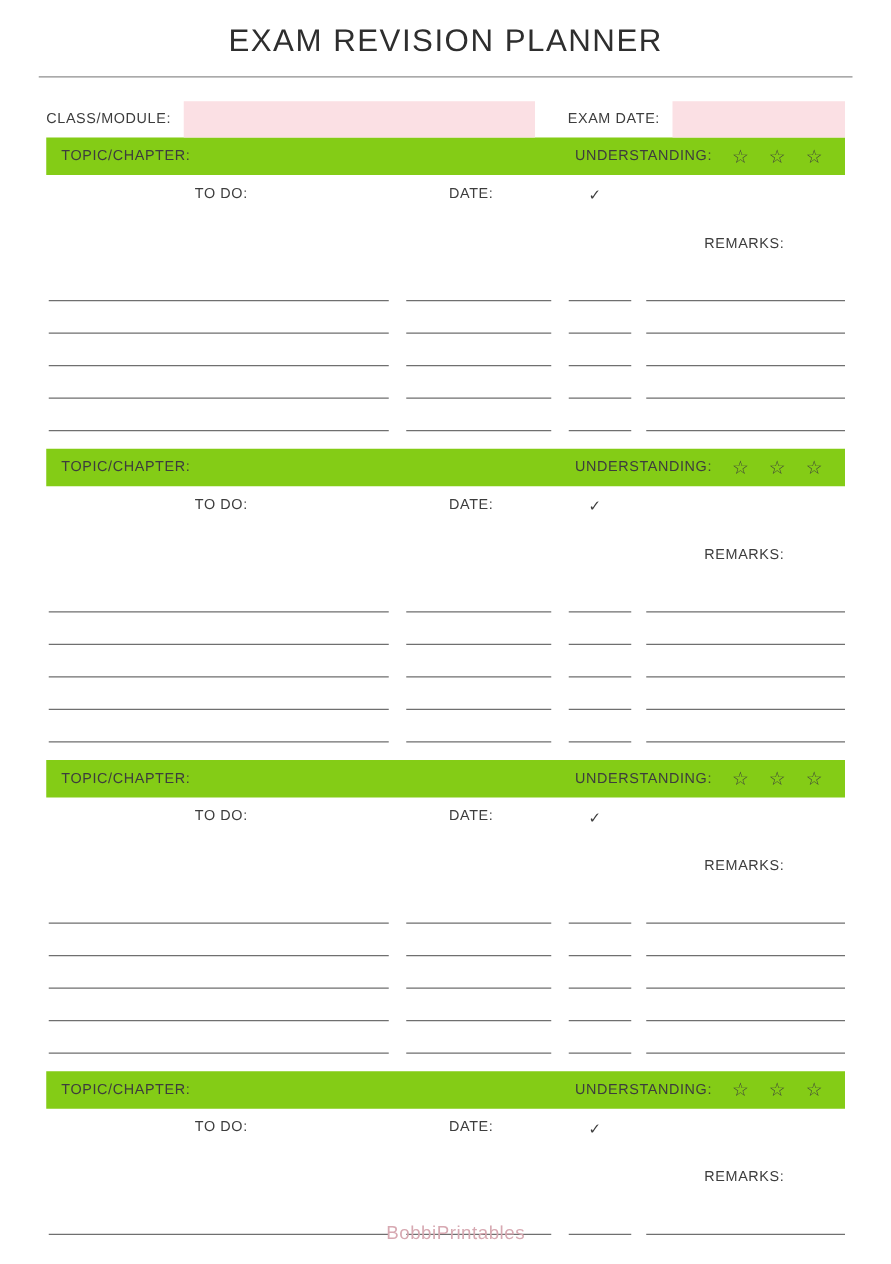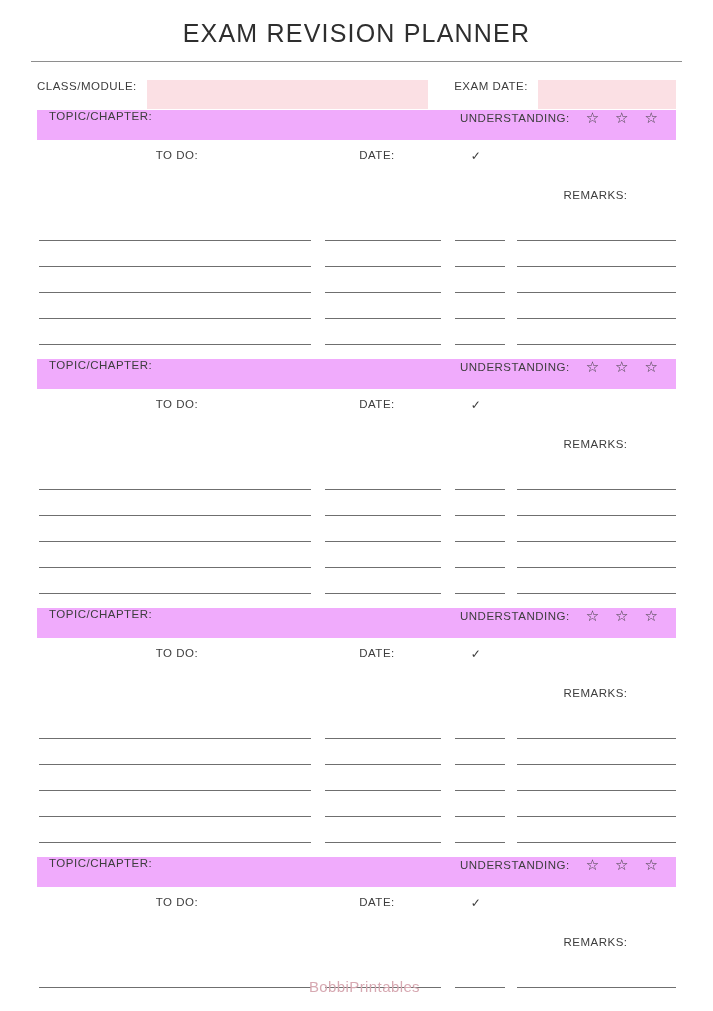--- a/index.html
+++ b/index.html
@@ -37,21 +37,21 @@
     font-family: "Liberation Sans", sans-serif;
   }
   .title-rule {
     margin: 13px 28px 0 28px;
     border-top: 1px solid #8e8e8e;
   }
 
   
   .header-row {
     display: flex;
-    align-items: flex-start;
+    align-items: center;
     margin: 18px 34px 0 34px;
     height: 30px;
   }
   .hdr-label {
     font-size: 11.5px;
     letter-spacing: 0.5px;
     color: #3d3d3d;
     white-space: nowrap;
   }
   .hdr-field {
@@ -69,24 +69,24 @@
   }
   .hdr-label.exam-label { margin-left: 4px; }
 
   
   .section {
     margin: 0 34px;
   }
   .section + .section { margin-top: 14px; }
 
   .topic-bar {
-    background: #f0abfc;
+    background: #84cc16;
     height: 30px;
     display: flex;
-    align-items: flex-start;
+    align-items: center;
     padding: 0 14px 0 12px;
   }
   .topic-label {
     font-size: 11.5px;
     letter-spacing: 0.5px;
     color: #3d3d3d;
   }
   .understanding-group {
     margin-left: auto;
     display: flex;

